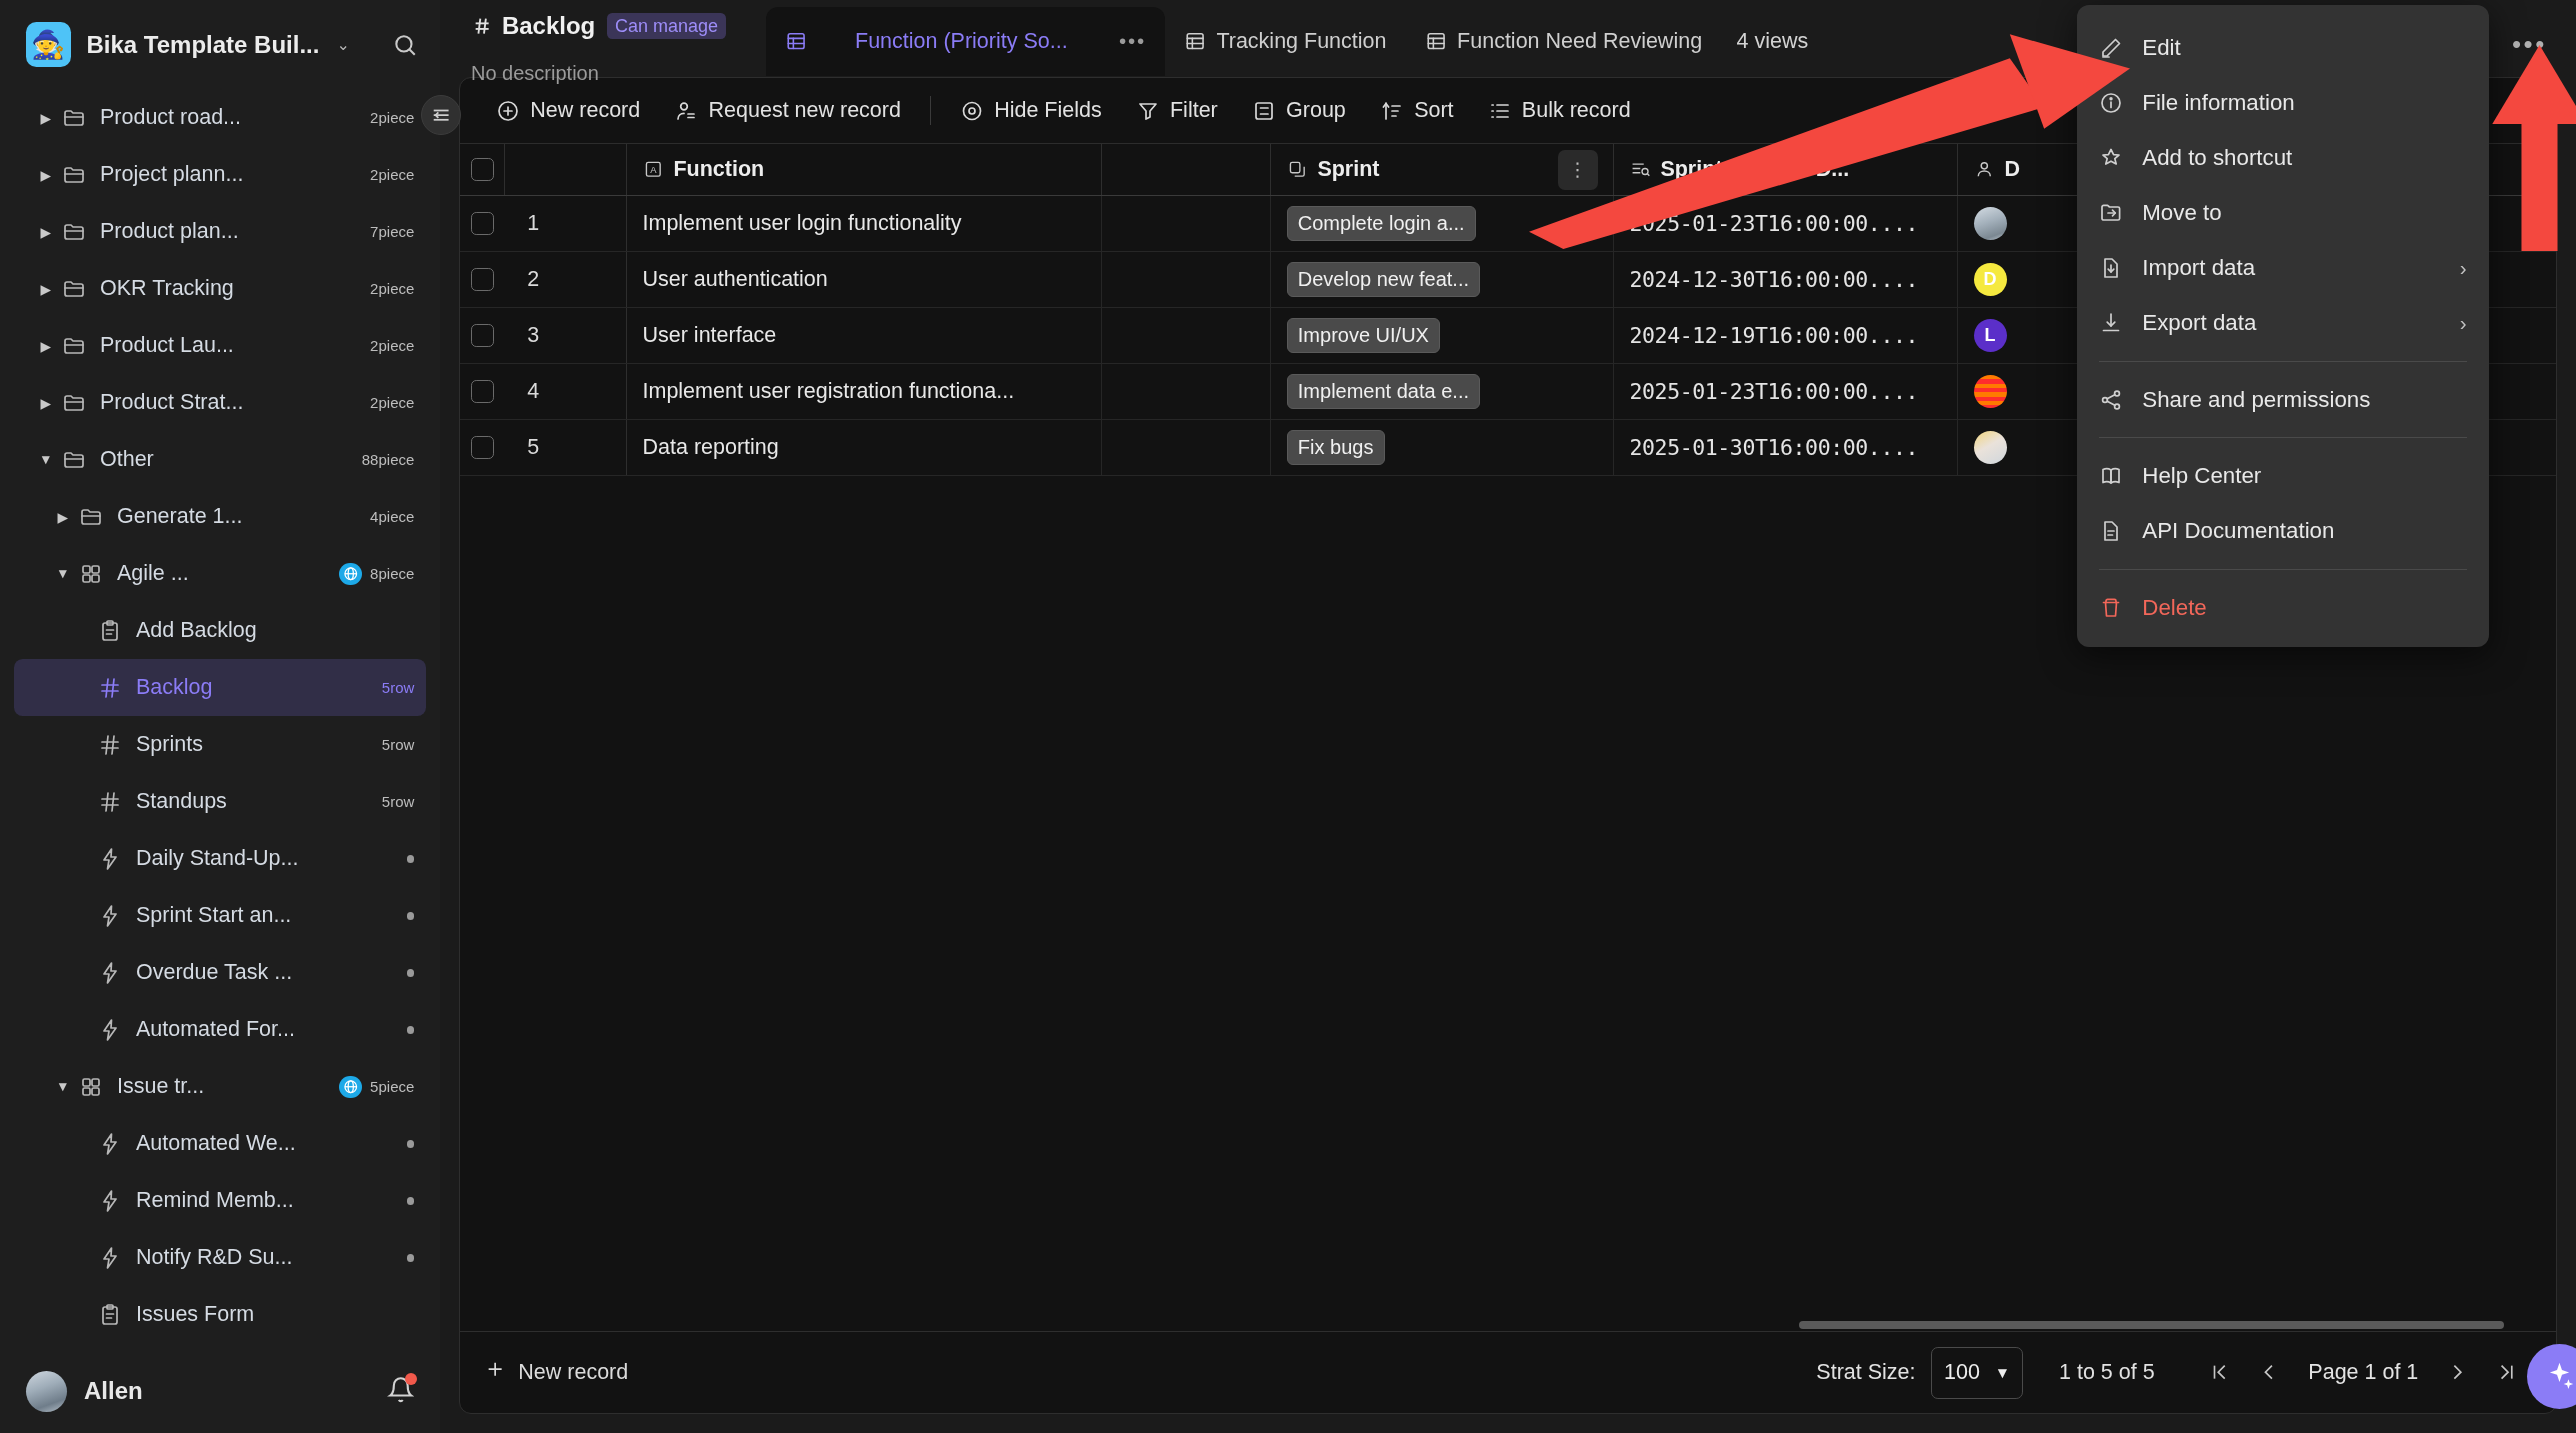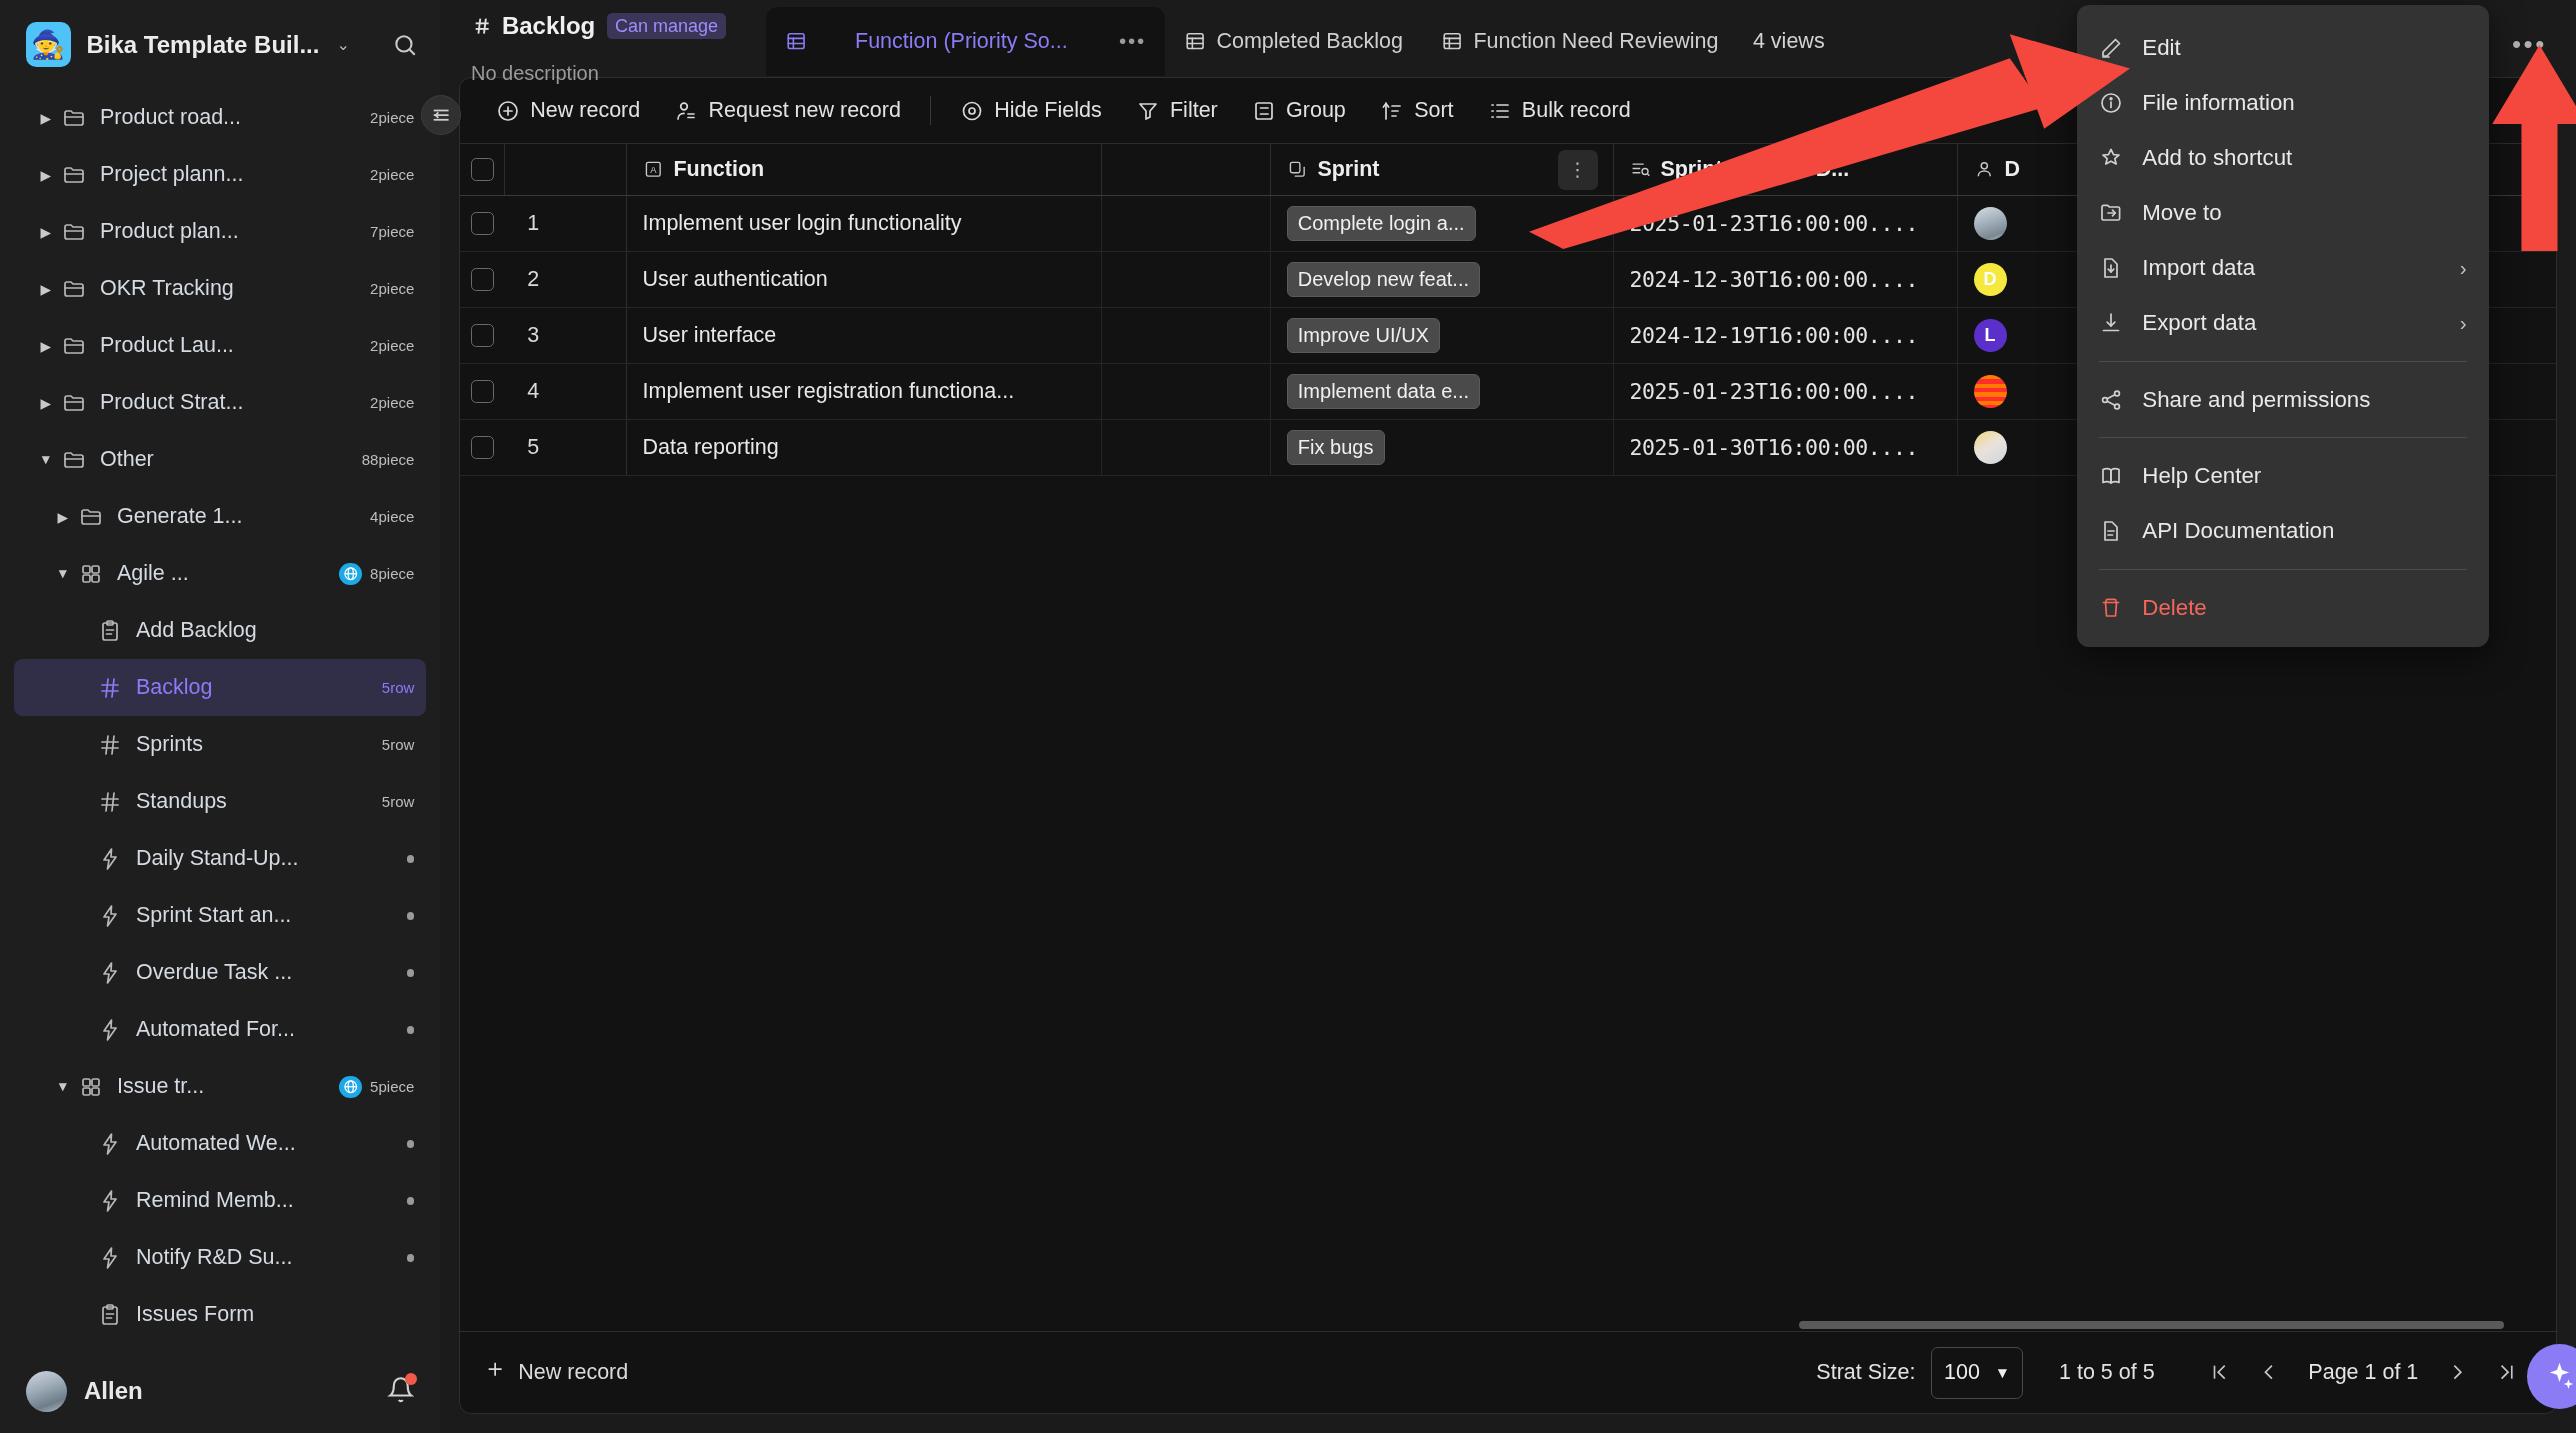--- a/index.html
+++ b/index.html
@@ -622,21 +622,21 @@
           </div>
           <div class="view-tab">
             <span class="v-ico">
               <svg width="22.3" height="22.3" viewBox="0 0 24 24" fill="none" stroke="currentColor" stroke-width="1.7" stroke-linecap="round" stroke-linejoin="round">
                 <rect x="3.5" y="4" width="17" height="16" rx="2"></rect>
                 <line x1="3.5" y1="9" x2="20.5" y2="9"></line>
                 <line x1="9" y1="9" x2="9" y2="20"></line>
                 <line x1="3.5" y1="14.5" x2="20.5" y2="14.5"></line>
               </svg>
             </span>
-            <span>Completed Backlog</span>
+            <span>Tracking Function</span>
           </div>
           <div class="view-tab">
             <span class="v-ico">
               <svg width="22.3" height="22.3" viewBox="0 0 24 24" fill="none" stroke="currentColor" stroke-width="1.7" stroke-linecap="round" stroke-linejoin="round">
                 <rect x="3.5" y="4" width="17" height="16" rx="2"></rect>
                 <line x1="3.5" y1="9" x2="20.5" y2="9"></line>
                 <line x1="9" y1="9" x2="9" y2="20"></line>
                 <line x1="3.5" y1="14.5" x2="20.5" y2="14.5"></line>
               </svg>
             </span>

